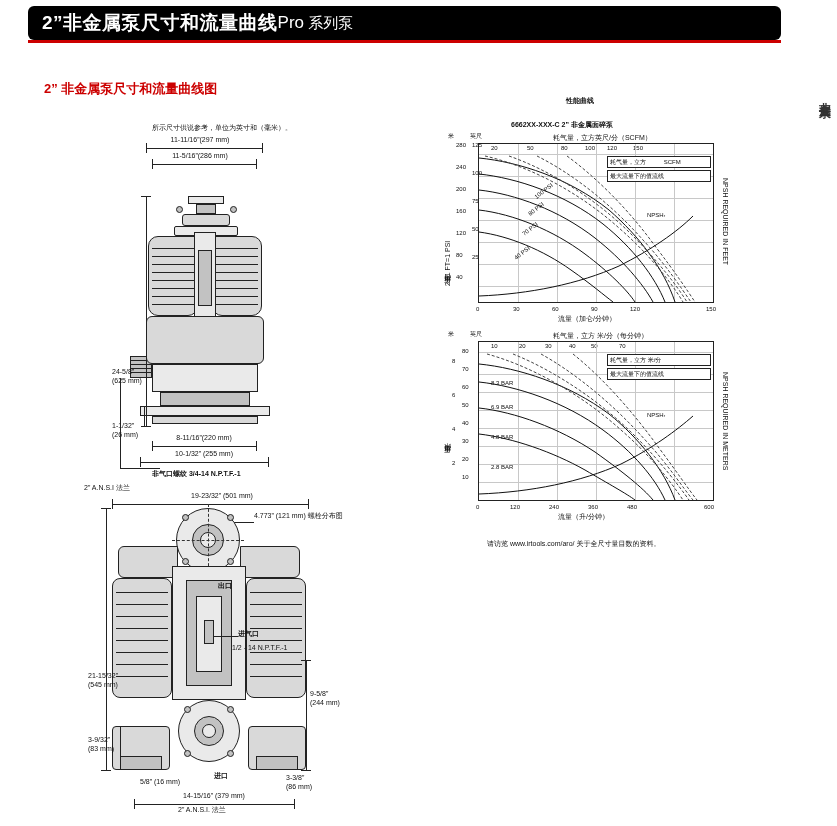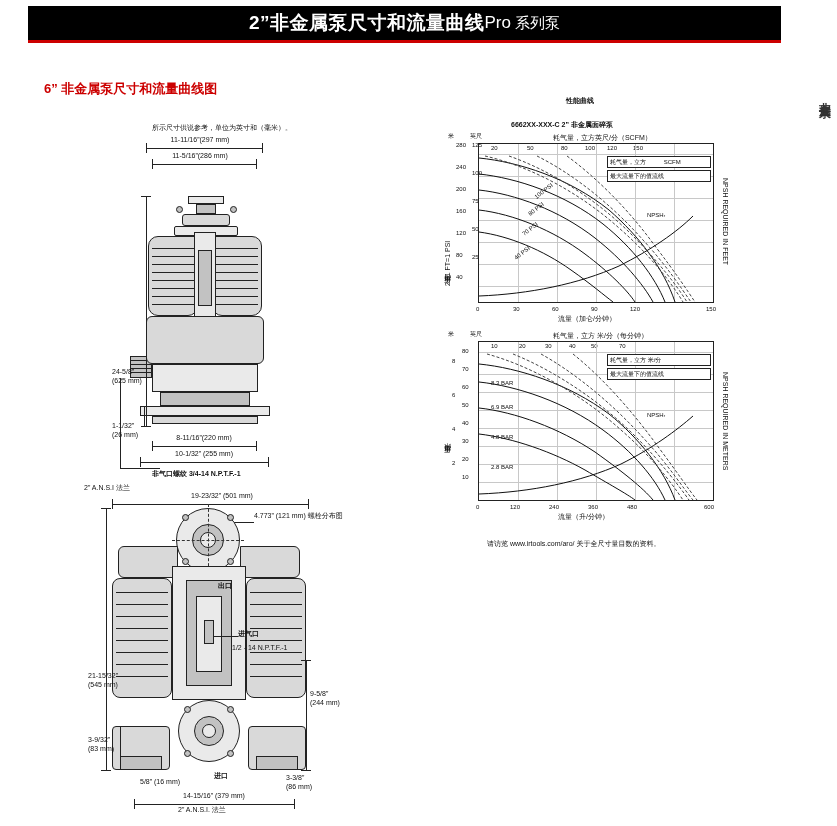--- a/index.html
+++ b/index.html
@@ -9,22 +9,23 @@
     background: #ffffff;
     font-family: "Liberation Sans", sans-serif;
     color: #111;
     position: relative;
     overflow: hidden;
   }
   
   .header {
     position: absolute; left: 28px; top: 6px; width: 753px; height: 34px;
     background: #000; color: #fff;
-    display: flex; align-items: center; justify-content: center;
+    display: flex; align-items: center; justify-content: flex-start;
     padding: 0 14px;
+    border-radius: 6px;
   }
   .header-title { font-size: 19px; font-weight: bold; letter-spacing: .5px; }
   .header-right { font-size: 15px; font-weight: normal; }
   .header-right .pro { font-size: 17px; }
   .header-rule {
     position:absolute; left:28px; top:40px; width:753px; height:3px; background:#c00;
   }
   
   .side-tab {
     position: absolute; right: 4px; top: 92px;
@@ -70,21 +71,21 @@
 <div class="header">
   <div class="header-title">2”非金属泵尺寸和流量曲线</div>
   <div class="header-right">
     <span class="pro">Pro</span><span> 系列泵</span>
   </div>
 </div>
 <div class="header-rule"></div>
 
 <div class="side-tab">非金属泵</div>
 
-<div class="section-title">6” 非金属泵尺寸和流量曲线图</div>
+<div class="section-title">2” 非金属泵尺寸和流量曲线图</div>
 
 <div>
 
   <div class="lbl" style="left:152px; top:124px;">所示尺寸供说参考，单位为英寸和（毫米）。</div>
 
   <div class="lbl c" style="left:140px; top:136px; width:120px;">11-11/16”(297 mm)</div>
   <div class="ln hln" style="left:146px; top:148px; width:116px;"></div>
   <div class="ln vln" style="left:146px; top:143px; height:10px;"></div>
   <div class="ln vln" style="left:262px; top:143px; height:10px;"></div>
 

